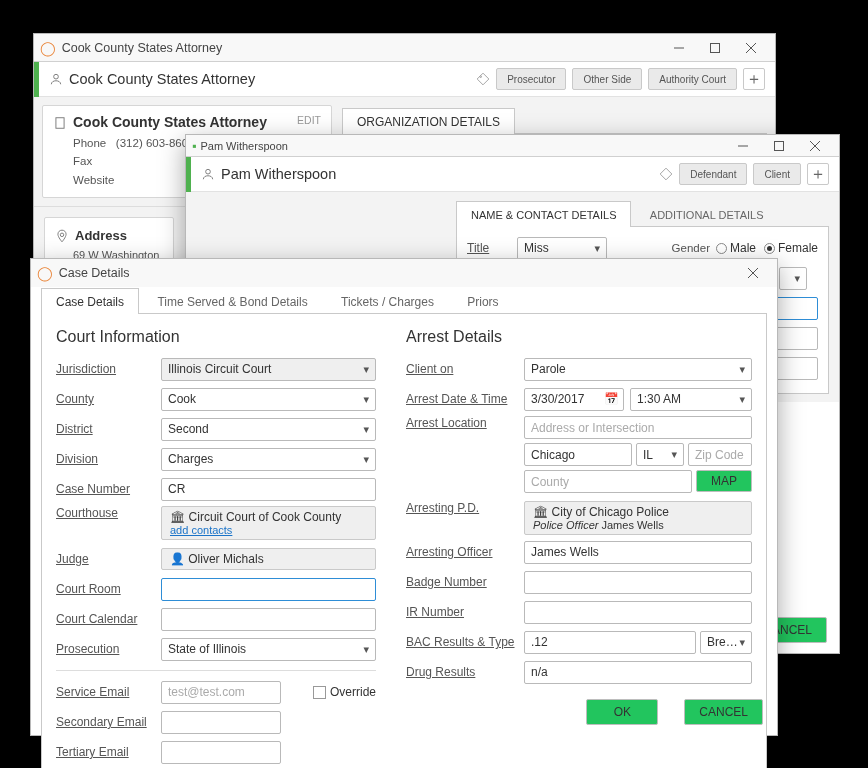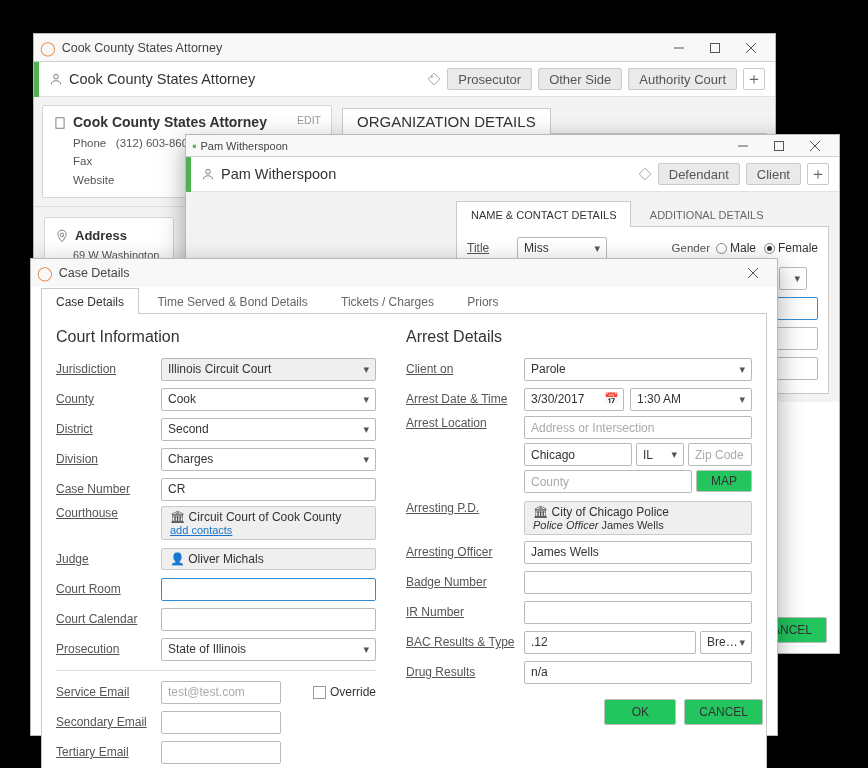--- a/index.html
+++ b/index.html
@@ -36,21 +36,21 @@
   }
   .winbtn svg { width: 10px; height: 10px; }
   .chip {
     display: inline-flex; align-items: center;
     height: 22px;
     padding: 0 10px;
     margin-left: 6px;
     background: #eaeaea;
     border: 1px solid #c9c9c9;
     border-radius: 2px;
-    font-size: 13px;
+    font-size: 10px;
     color: #555;
   }
   .plusbtn {
     width: 22px; height: 22px; margin-left: 6px;
     display: inline-flex; align-items: center; justify-content: center;
     border: 1px solid #c9c9c9; background: #fff; border-radius: 2px;
     color: #666; font-size: 16px; line-height: 1;
   }
   .orange-swirl { color:#e98336; margin-right:6px; font-size:14px; }
   .greenbar {
@@ -164,21 +164,21 @@
         </div>
         <div style="font-size:10.5px; color:#999; cursor:pointer;">EDIT</div>
       </div>
       <div style="margin-left:20px; margin-top:4px; font-size:11.5px; color:#555; line-height:1.6;">
         <div><span>Phone</span>&nbsp;&nbsp;&nbsp;<span>(312) 603-860</span></div>
         <div>Fax</div>
         <div>Website</div>
       </div>
     </div>
     <div style="flex:1; padding-top:2px;">
-      <div class="tab active" style="font-size:15px;">ORGANIZATION DETAILS</div>
+      <div class="tab active" style="font-size:12px;">ORGANIZATION DETAILS</div>
       <div style="border-top:1px solid #c9c9c9; height:50px; background:#fff;"></div>
     </div>
   </div>
 
   <div style="display:flex; gap:12px; padding:10px; background:#f3f3f3;">
     <div class="card" style="width:130px; padding:10px;">
       <div style="display:flex; align-items:center; margin-bottom:4px;">
         <svg class="ico" viewBox="0 0 24 24" fill="none" stroke="#777" stroke-width="1.6">
             <circle cx="12" cy="10" r="3"></circle>
             <path d="M12 2C8 2 5 5 5 9c0 5 7 13 7 13s7-8 7-13c0-4-3-7-7-7z"></path>
@@ -440,17 +440,17 @@
           <div class="select" style="width:52px; margin-left:4px;">Bre…</div>
         </div>
         <div class="field-row">
           <div class="field-label" style="width:118px;">Drug Results</div>
           <div class="input" style="flex:1;">n/a</div>
         </div>
       </div>
     </div>
   </div>
 
-  <div style="position:absolute; right:14px; bottom:10px; display:flex; gap:8px;margin-left:19px;">
+  <div style="position:absolute; right:14px; bottom:10px; display:flex; gap:26px;margin-left:19px;">
     <span class="btn">OK</span>
     <span class="btn">CANCEL</span>
   </div>
 </div>
 
 </body></html>

